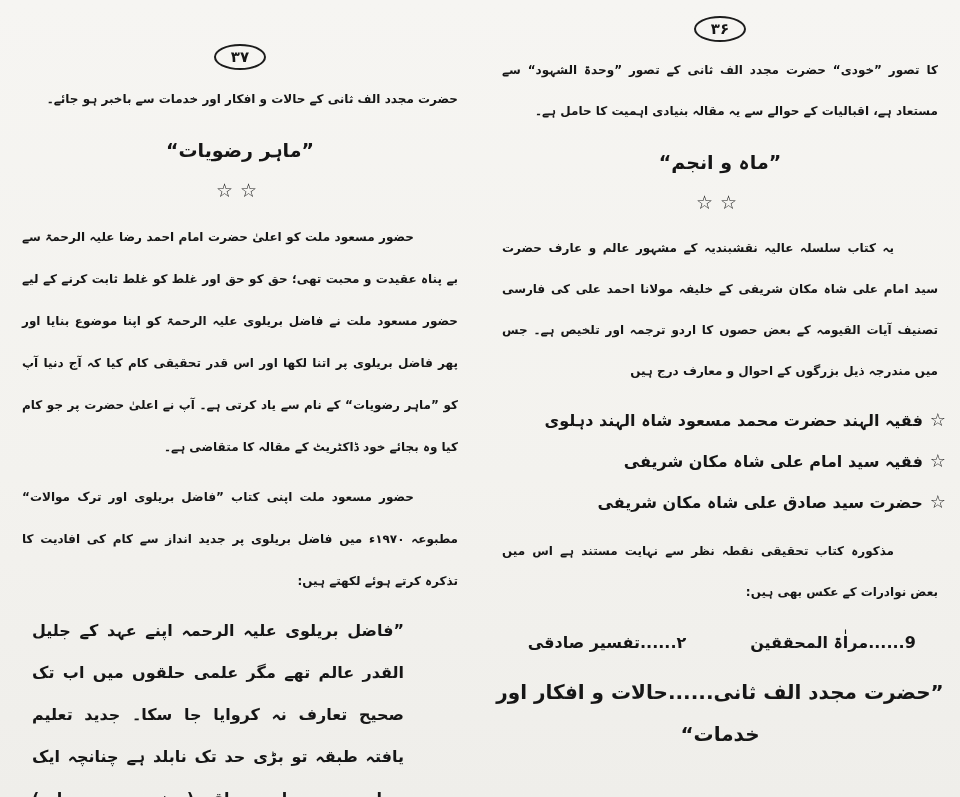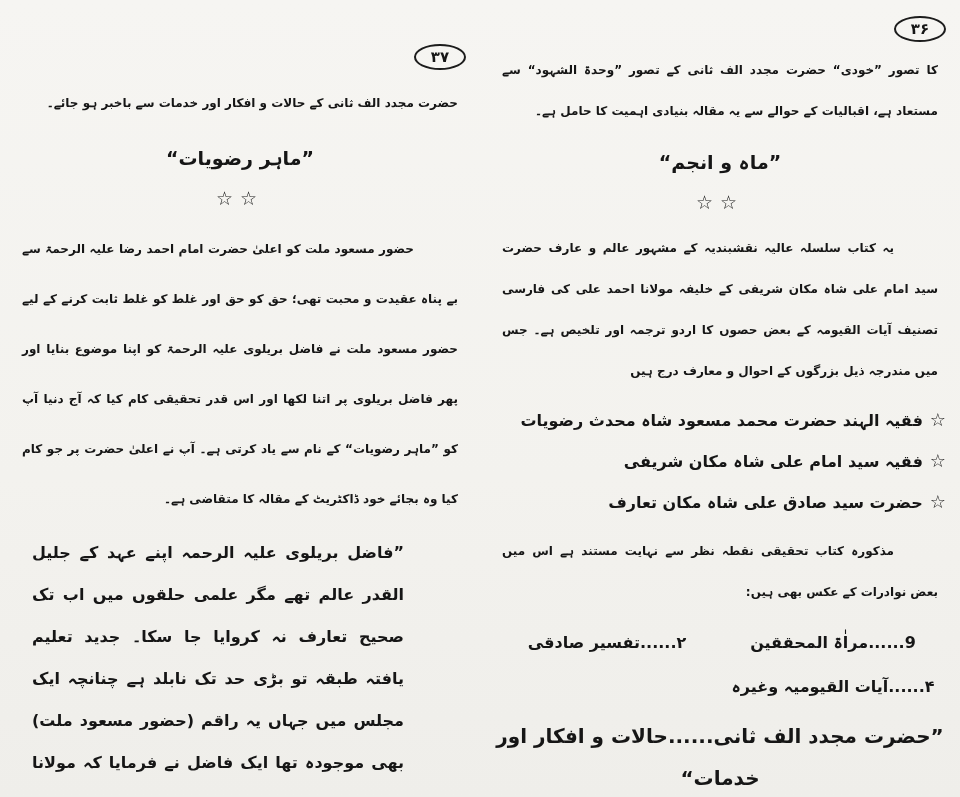--- a/index.html
+++ b/index.html
@@ -17,33 +17,33 @@
   .page{
     width:480px;height:797px;
     box-sizing:border-box;
     padding:0 14px;
     overflow:hidden;
     direction:rtl;
     font-weight:700;
   }
   .page-left{padding-top:44px;}
   .page-right{padding-top:16px;}
-  .pagenum-row{display:flex;margin:0 0 8px 0;}
+  .pagenum-row{display:flex;justify-content:center;margin:0 0 8px 0;}
   .pagenum{
     min-width:52px;height:26px;
     border:2px solid #1c1c1c;border-radius:50%;
     display:flex;align-items:center;justify-content:center;
     font-size:15px;font-weight:700;padding:0 8px;box-sizing:border-box;
     background:transparent;
   }
   .para{
     margin:8px;font-size:12px;line-height:41px;
     text-align:justify;text-justify:inter-word;
   }
-  .page-left .para{line-height:50px;}
+  .page-left .para{line-height:42px;}
   .indent{text-indent:44px;}
   .heading{
     margin:6px 0 0 0;text-align:center;
     font-size:19px;font-weight:700;line-height:44px;
   }
   .heading-small{font-size:20px;line-height:42px;}
   .stars{
     text-align:center;font-size:19px;line-height:36px;
     letter-spacing:7px;font-weight:400;
   }
@@ -74,56 +74,56 @@
 <div class="book">
 
   <div class="page page-left">
     <div class="pagenum-row">
       <div class="pagenum">۳۷</div>
     </div>
     <p class="para">حضرت مجدد الف ثانی کے حالات و افکار اور خدمات سے باخبر ہو جائے۔</p>
     <div class="heading">”ماہر رضویات“</div>
     <div class="stars">☆☆</div>
     <p class="para indent">حضور مسعود ملت کو اعلیٰ حضرت امام احمد رضا علیہ الرحمۃ سے بے پناہ عقیدت و محبت تھی؛ حق کو حق اور غلط کو غلط ثابت کرنے کے لیے حضور مسعود ملت نے فاضل بریلوی علیہ الرحمۃ کو اپنا موضوع بنایا اور پھر فاضل بریلوی پر اتنا لکھا اور اس قدر تحقیقی کام کیا کہ آج دنیا آپ کو ”ماہر رضویات“ کے نام سے یاد کرتی ہے۔ آپ نے اعلیٰ حضرت پر جو کام کیا وہ بجائے خود ڈاکٹریٹ کے مقالہ کا متقاضی ہے۔</p>
+    <p class="para indent">حضور مسعود ملت اپنی کتاب ”فاضل بریلوی اور ترک موالات“ مطبوعہ ۱۹۷۰ء میں فاضل بریلوی پر جدید انداز سے کام کی افادیت کا تذکرہ کرتے ہوئے لکھتے ہیں:</p>
     <p class="quote">”فاضل بریلوی علیہ الرحمہ اپنے عہد کے جلیل القدر عالم تھے مگر علمی حلقوں میں اب تک صحیح تعارف نہ کروایا جا سکا۔ جدید تعلیم یافتہ طبقہ تو بڑی حد تک نابلد ہے چنانچہ ایک مجلس میں جہاں یہ راقم (حضور مسعود ملت) بھی موجودہ تھا ایک فاضل نے فرمایا کہ مولانا امام احمد رضا خان کے پیرو تو زیادہ جاہل ہیں گویا آپ جاہلوں کے پیشوا تھے۔ انا للہ و انا الیہ راجعون......ضرورت ہے کہ ایک سچی، صحیح، مستند، محقق، مدلل، سوانح جدید سوانحی اور تحقیقی</p>
   </div>
 
   <div class="page page-right">
     <div class="pagenum-row">
       <div class="pagenum">۳۶</div>
     </div>
     <p class="para">کا تصور ”خودی“ حضرت مجدد الف ثانی کے تصور ”وحدۃ الشہود“ سے مستعاد ہے، اقبالیات کے حوالے سے یہ مقالہ بنیادی اہمیت کا حامل ہے۔</p>
     <div class="heading">”ماہ و انجم“</div>
     <div class="stars">☆☆</div>
     <p class="para indent">یہ کتاب سلسلہ عالیہ نقشبندیہ کے مشہور عالم و عارف حضرت سید امام علی شاہ مکان شریفی کے خلیفہ مولانا احمد علی کی فارسی تصنیف آیات القیومہ کے بعض حصوں کا اردو ترجمہ اور تلخیص ہے۔ جس میں مندرجہ ذیل بزرگوں کے احوال و معارف درج ہیں</p>
 
     <div class="bullet-list">
       <div class="bullet-item">
         <span class="bullet-star">☆</span>
-        <span>فقیہ الہند حضرت محمد مسعود شاہ محدث رضویات</span>
+        <span>فقیہ الہند حضرت محمد مسعود شاہ الہند دہلوی</span>
       </div>
       <div class="bullet-item">
         <span class="bullet-star">☆</span>
         <span>فقیہ سید امام علی شاہ مکان شریفی</span>
       </div>
       <div class="bullet-item">
         <span class="bullet-star">☆</span>
-        <span>حضرت سید صادق علی شاہ مکان تعارف</span>
+        <span>حضرت سید صادق علی شاہ مکان شریفی</span>
       </div>
     </div>
 
     <p class="para indent">مذکورہ کتاب تحقیقی نقطہ نظر سے نہایت مستند ہے اس میں بعض نوادرات کے عکس بھی ہیں:</p>
 
     <div class="book-list">
       <div class="book-row">
         <span class="book-cell">9......مراٰۃ المحققین</span>
         <span class="book-cell">۲......تفسیر صادقی</span>
       </div>
       <div class="book-row">
-        <span class="book-cell">۴......آیات القیومیہ وغیرہ</span>
       </div>
     </div>
 
     <div class="heading heading-small">”حضرت مجدد الف ثانی......حالات و افکار اور خدمات“</div>
 
   </div>
 
 </div>
 
 </body></html>

